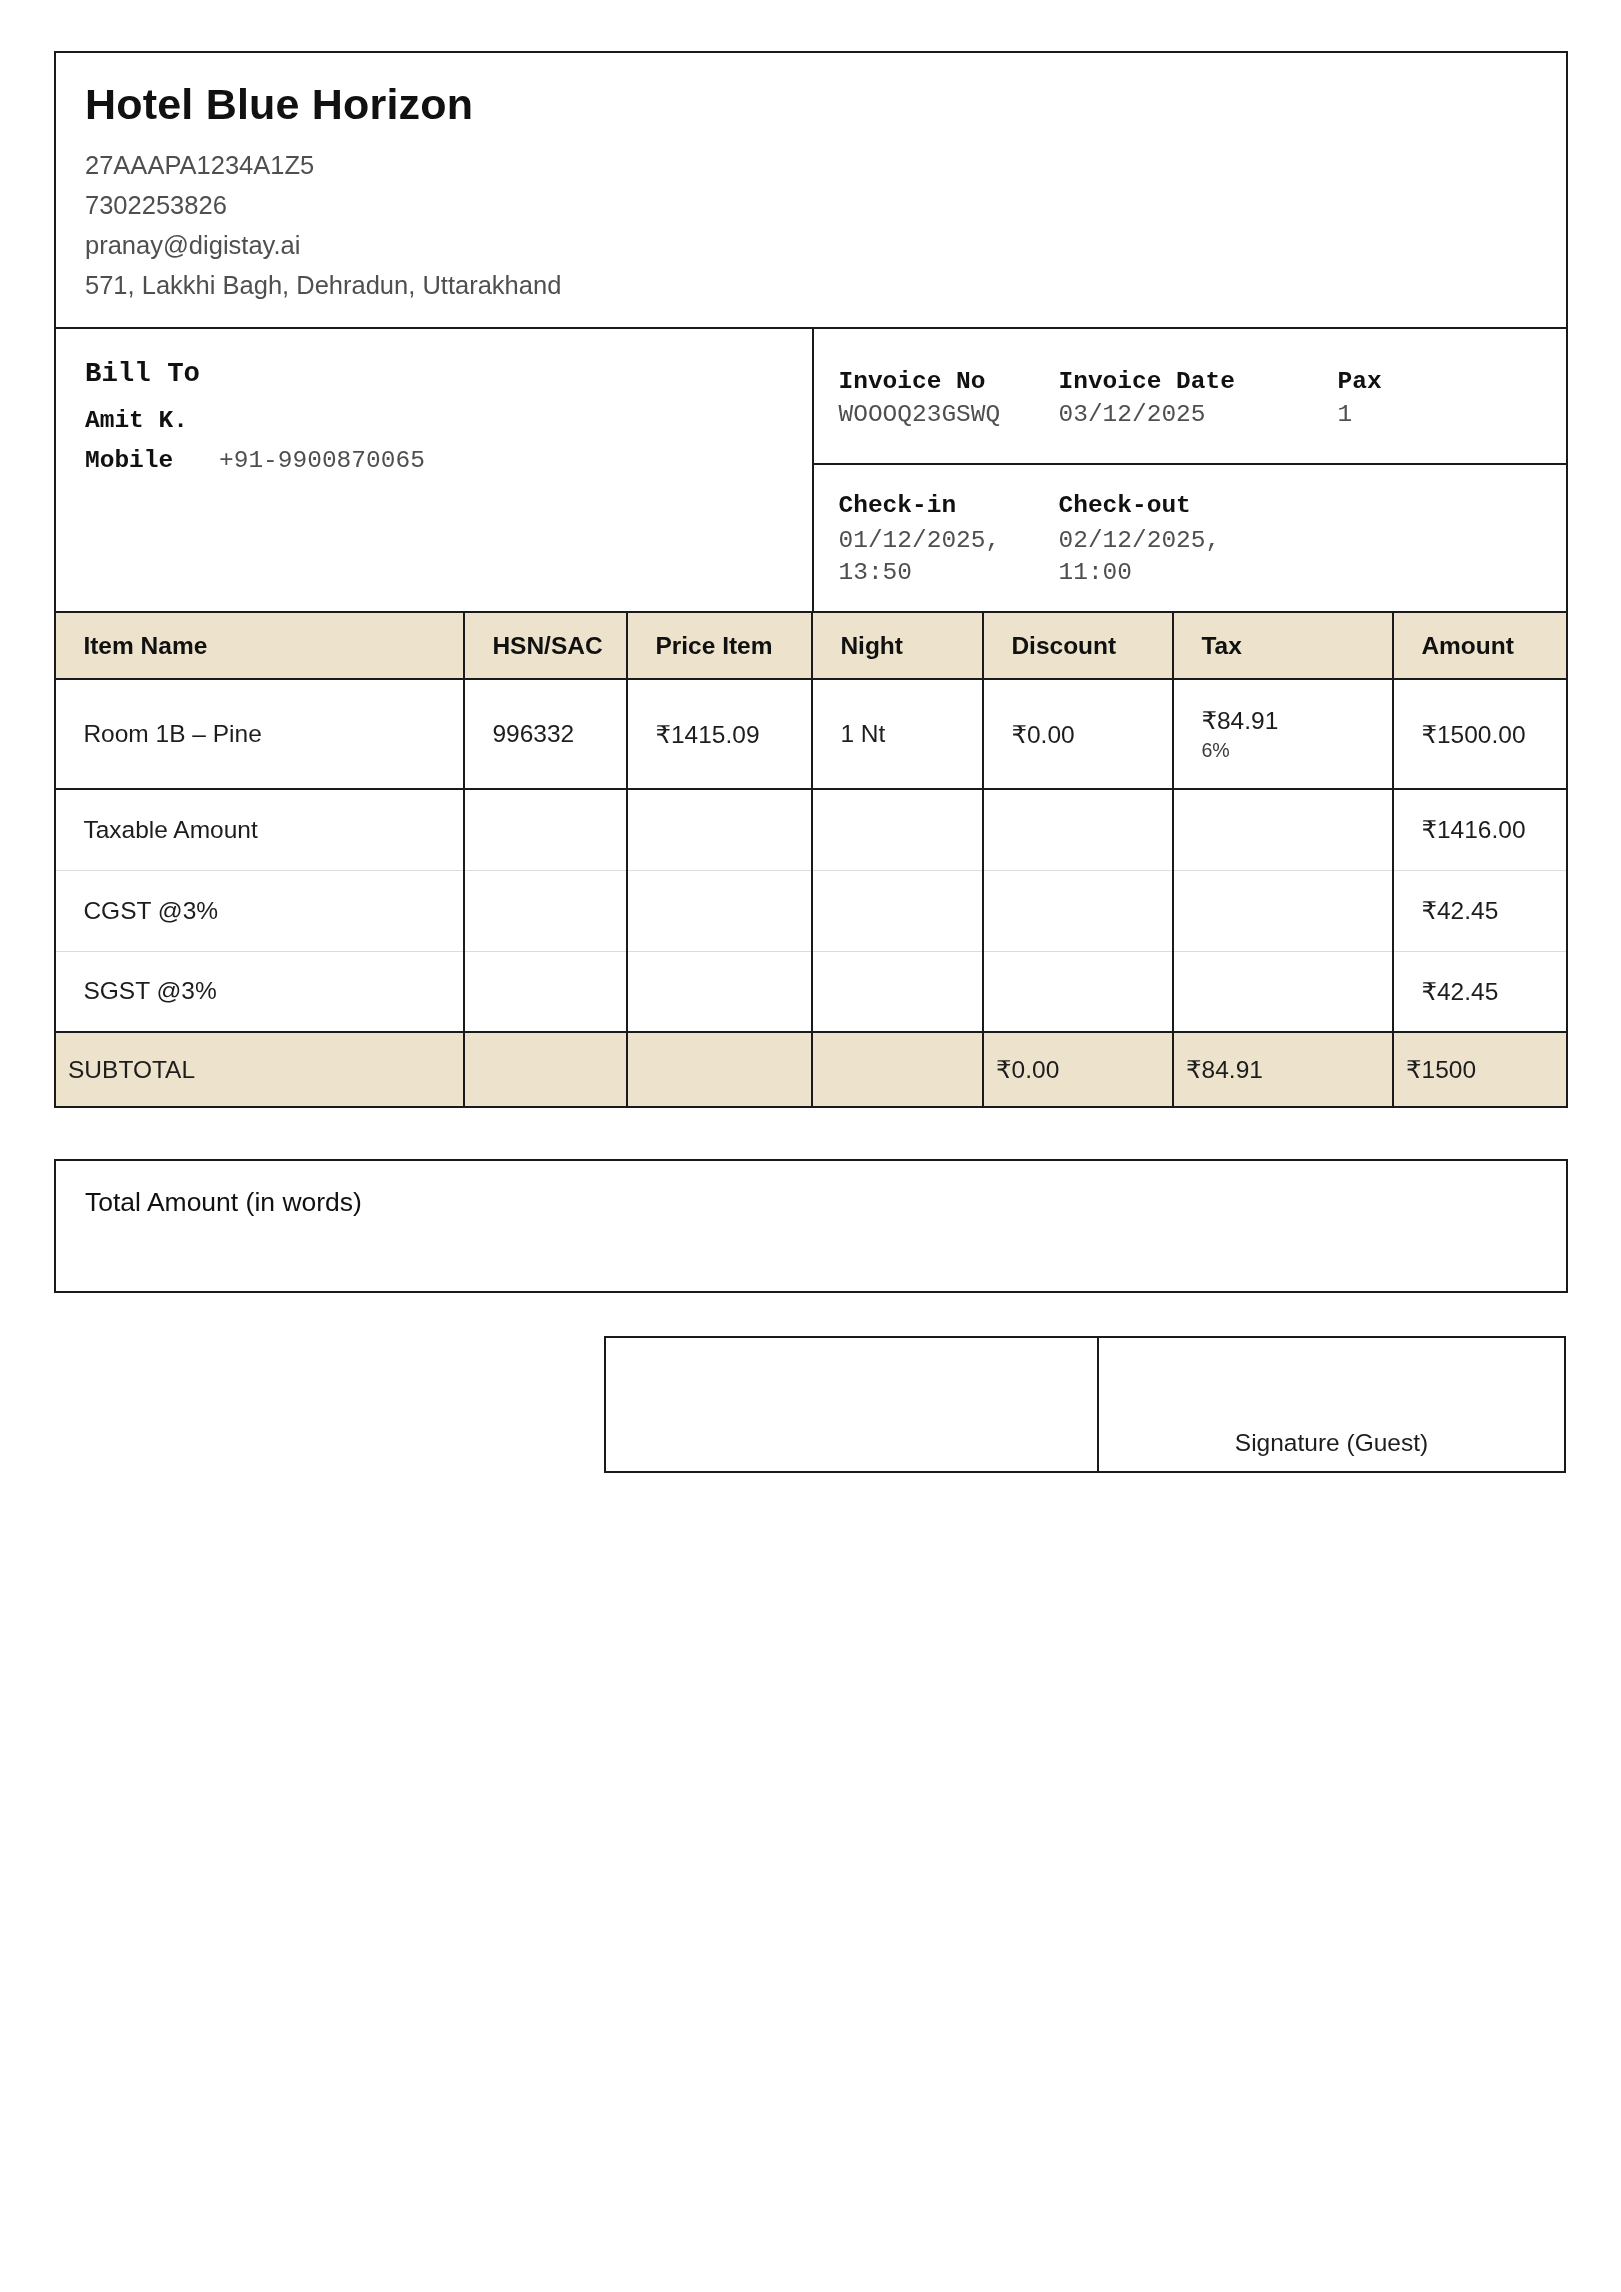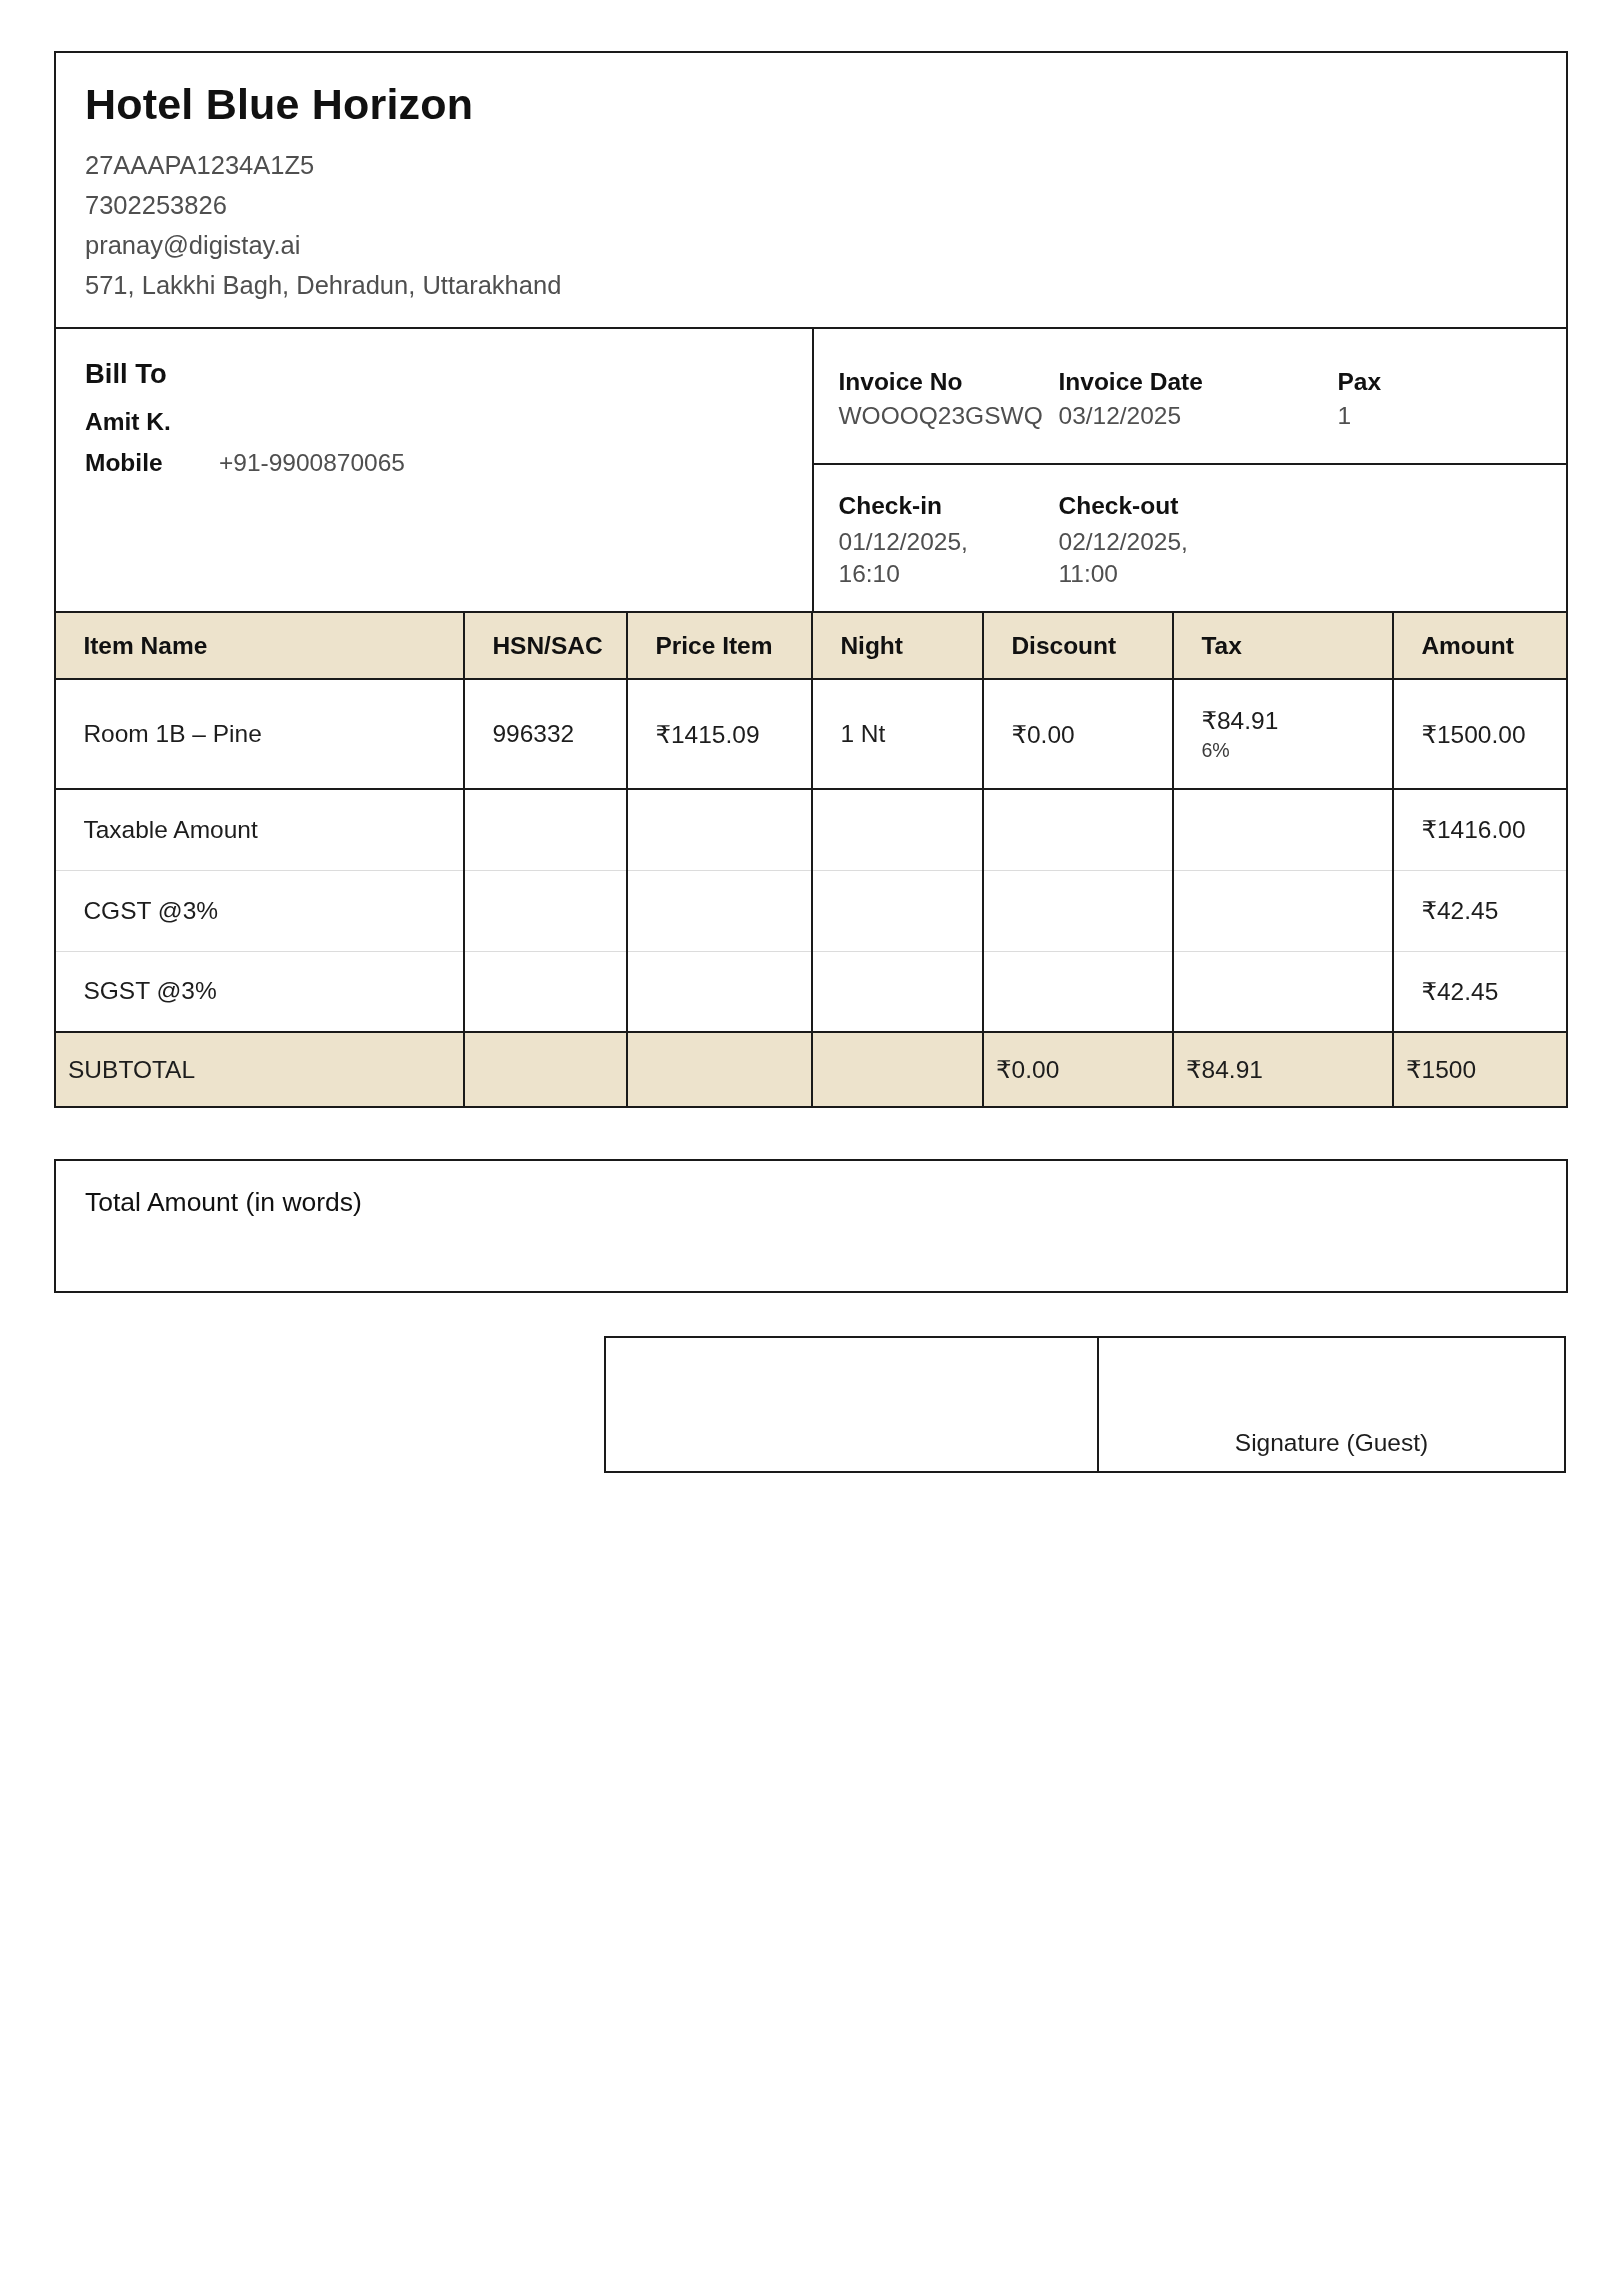--- a/index.html
+++ b/index.html
@@ -15,21 +15,21 @@
   
   .main-box {
     position:absolute; left:54px; top:51px; width:1514px;
     border:2.9px solid #1a1a1a;
     background:#fff;
   }
   .hotel-header { height:274px; padding:27.4px 29px 0 29px; }
   .hotel-name { font-size:43px; font-weight:700; color:#111; letter-spacing:0.2px; }
   .hotel-info { margin-top:15.7px; font-size:25.5px; line-height:40px; color:#4f4f4f; }
 
-  .billing-row { display:flex; border-top:2px solid #1a1a1a; height:284px; }
+  .billing-row { display:flex; border-top:2px solid #1a1a1a; height:284px;font-family:Liberation Mono, monospace; }
   .bill-to { width:756px; padding:29px 29px 0 29px; }
   .bill-to-heading { font-size:27.4px; font-weight:700; color:#111; }
   .guest-name { margin-top:17.6px; font-size:24.5px; font-weight:700; color:#111; }
   .mobile-row { margin-top:13.7px; font-size:24.5px; }
   .mobile-label { display:inline-block; width:134px; font-weight:700; color:#111; }
   .mobile-value { color:#4f4f4f; }
 
   .stay-panel { flex:1; border-left:2px solid #1a1a1a; display:flex; flex-direction:column; }
   .stay-row1 { height:134px; padding:39px 0 0 24.5px; display:flex; }
   .stay-row2 { flex:1; border-top:2px solid #1a1a1a; padding:27.4px 0 0 24.5px; display:flex; }
@@ -118,21 +118,21 @@
           <div class="stay-col3">
             <div class="stay-label">Pax</div>
             <div class="stay-value">1</div>
           </div>
         </div>
         <div class="stay-row2">
           <div class="stay-col1">
             <div class="stay-label">Check-in</div>
             <div class="stay-value wrap2">
               <div>01/12/2025,</div>
-              <div>16:10</div>
+              <div>13:50</div>
             </div>
           </div>
           <div class="stay-col2">
             <div class="stay-label">Check-out</div>
             <div class="stay-value wrap2">
               <div>02/12/2025,</div>
               <div>11:00</div>
             </div>
           </div>
           <div class="stay-col3"></div>

